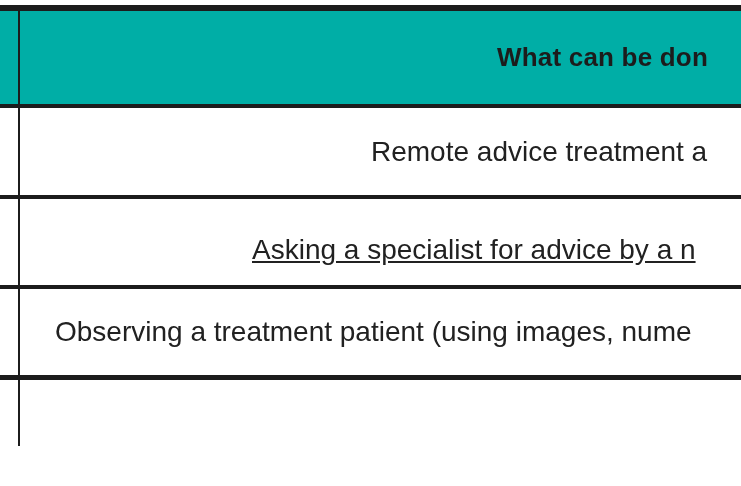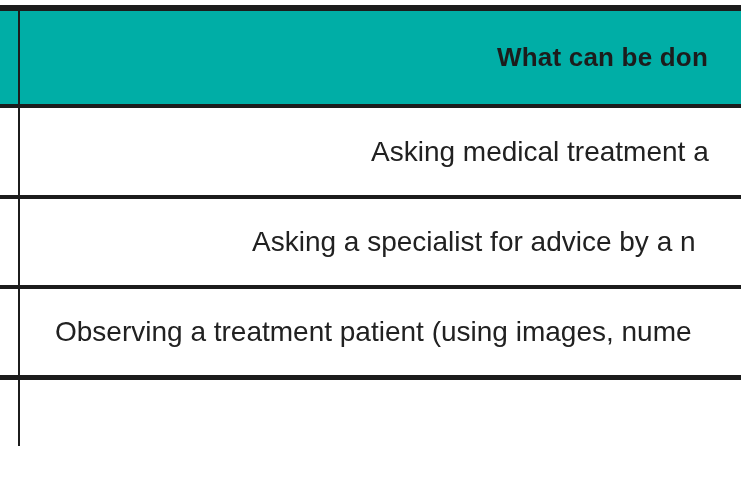--- a/index.html
+++ b/index.html
@@ -58,21 +58,21 @@
     font-weight: bold;
     color: var(--header-text, #1c1c1c);
     letter-spacing: 0.2px;
   }
   .row-band {
     background: #ffffff;
     color: var(--row-text, #212121);
     font-size: 28px;
   }
   .row-1 { top: 108px; height: 87px; }
-  .row-2 { top: 199px; height: 86px; }
+  .row-2 { top: 207px; height: 86px; text-decoration: underline; }
   .row-3 { top: 289px; height: 86px; }
   .row-4 { top: 380px; height: 92px; }
   .row-1 span { padding-left: 371px; }
   .row-2 span { padding-left: 252px; }
   .row-3 span { padding-left: 55px; }
   .row-4 span { padding-left: 246px; }
 </style>
 </head>
 <body>
 
@@ -80,21 +80,21 @@
 
   <div class="hbar bar-top"></div>
 
   <div class="band header-band">
     <span>What can be don</span>
   </div>
 
   <div class="hbar sep-header"></div>
 
   <div class="band row-band row-1">
-    <span>Asking medical treatment a</span>
+    <span>Remote advice treatment a</span>
   </div>
 
   <div class="hbar sep-1"></div>
 
   <div class="band row-band row-2">
     <span>Asking a specialist for advice by a n</span>
   </div>
 
   <div class="hbar sep-2"></div>
 

